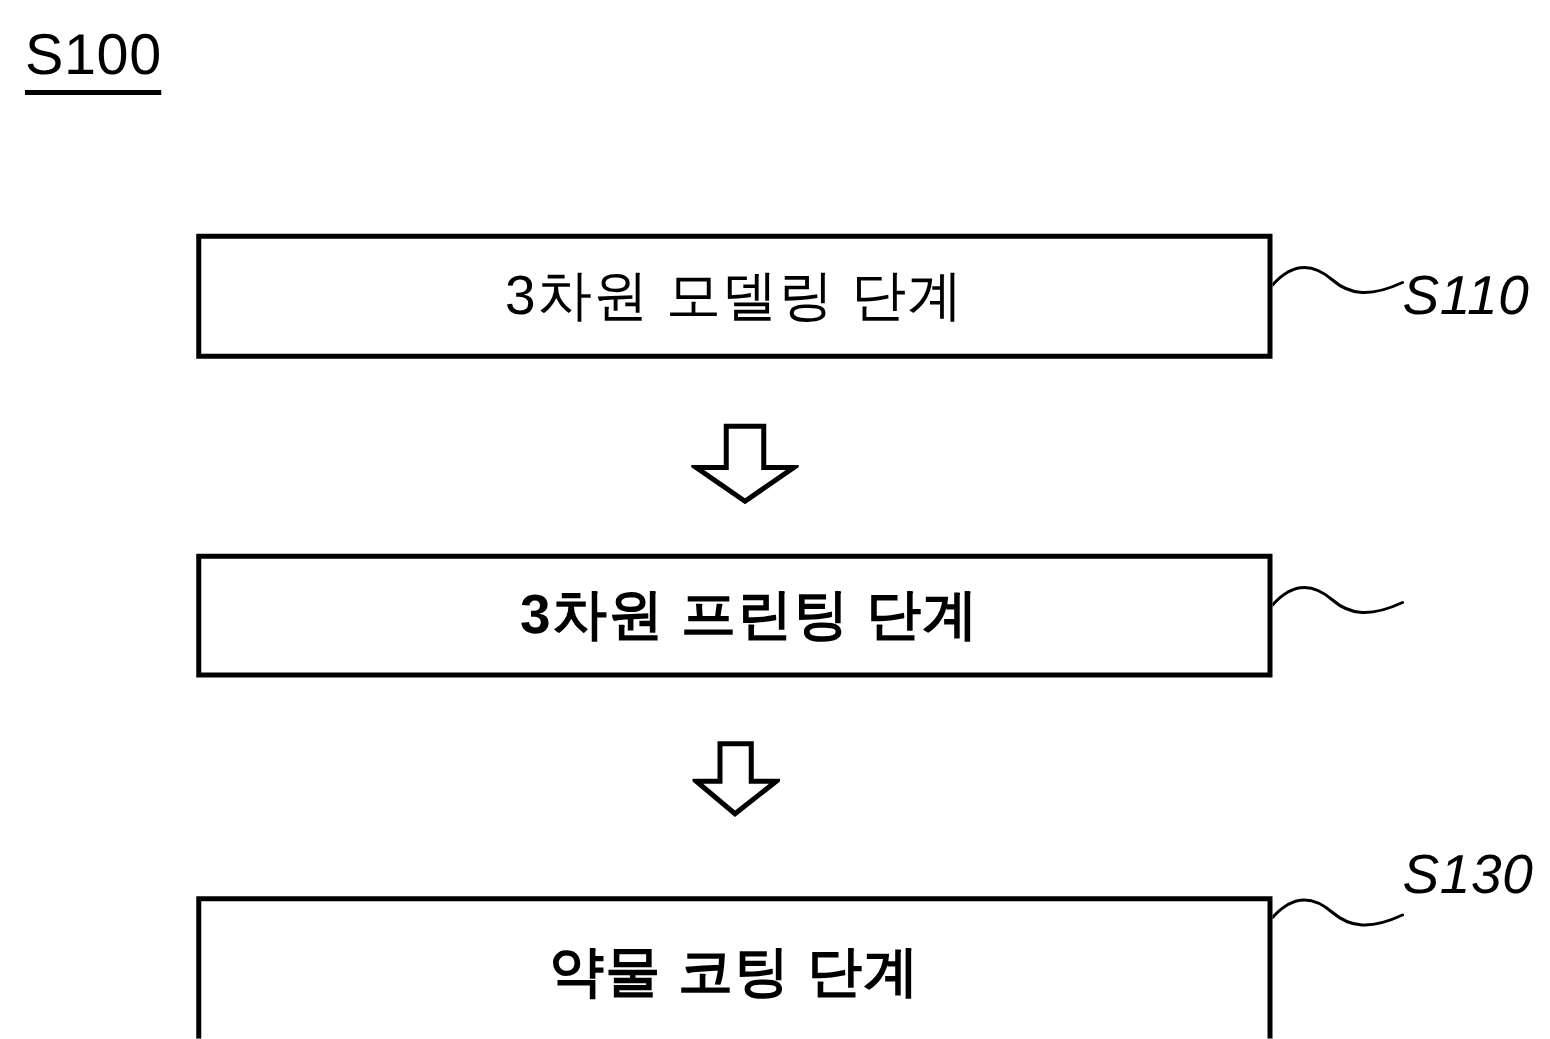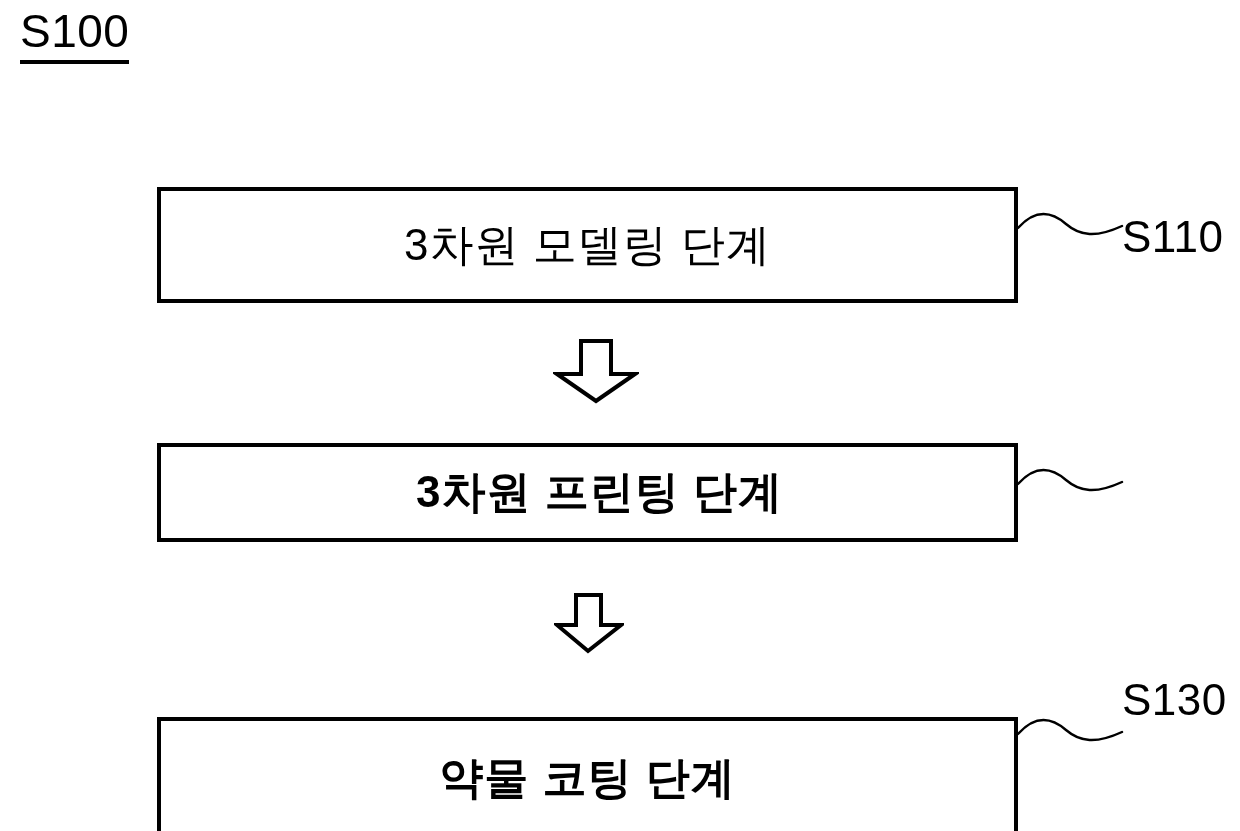--- a/index.html
+++ b/index.html
@@ -17,21 +17,21 @@
     width: 1240px;
     height: 831px;
     background: #ffffff;
     overflow: hidden;
   }
 
   
   .fig-id {
     position: absolute;
     left: 20px;
-    top: 8px;
+    top: 20px;
     font-size: 46px;
     line-height: 1;
     letter-spacing: 0.5px;
     font-weight: 400;
     color: #000;
     padding-bottom: 6px;
     border-bottom: 4px solid #000;
     display: inline-block;
     white-space: nowrap;
     text-align: center;
@@ -52,21 +52,21 @@
   .step-box .step-label {
     font-size: 44px;
     line-height: 1.1;
     color: #000000;
     white-space: nowrap;
     letter-spacing: 1px;
   }
   .weight-regular .step-label { font-weight: 400; }
   .weight-bold .step-label { font-weight: 700; }
 
-  #box-1 { top: 187px;  height: 116px; }
+  #box-1 { top: 187px;  height: 100px; }
   #box-2 { top: 443px;  height: 99px; padding-left: 24px;  }
   #box-3 { top: 717px;  height: 122px; }
 
   
   .flow-arrow {
     position: absolute;
   }
   .flow-arrow svg { display: block; }
   #arrow-1 { left: 553px; top: 338px; }
   #arrow-2 { left: 554px; top: 592px; }
@@ -82,20 +82,21 @@
 
   .ref-num {
     position: absolute;
     left: 1122px;
     font-size: 44px;
     line-height: 1;
     font-weight: 400;
     color: #000000;
     white-space: nowrap;
     letter-spacing: 0.5px;
+    font-style: italic;
   }
   #ref-1 { top: 215px; }
   #ref-2 { top: 471px; }
   #ref-3 { top: 678px; }
 </style>
 </head>
 <body>
 
 <div id="figure">
 

